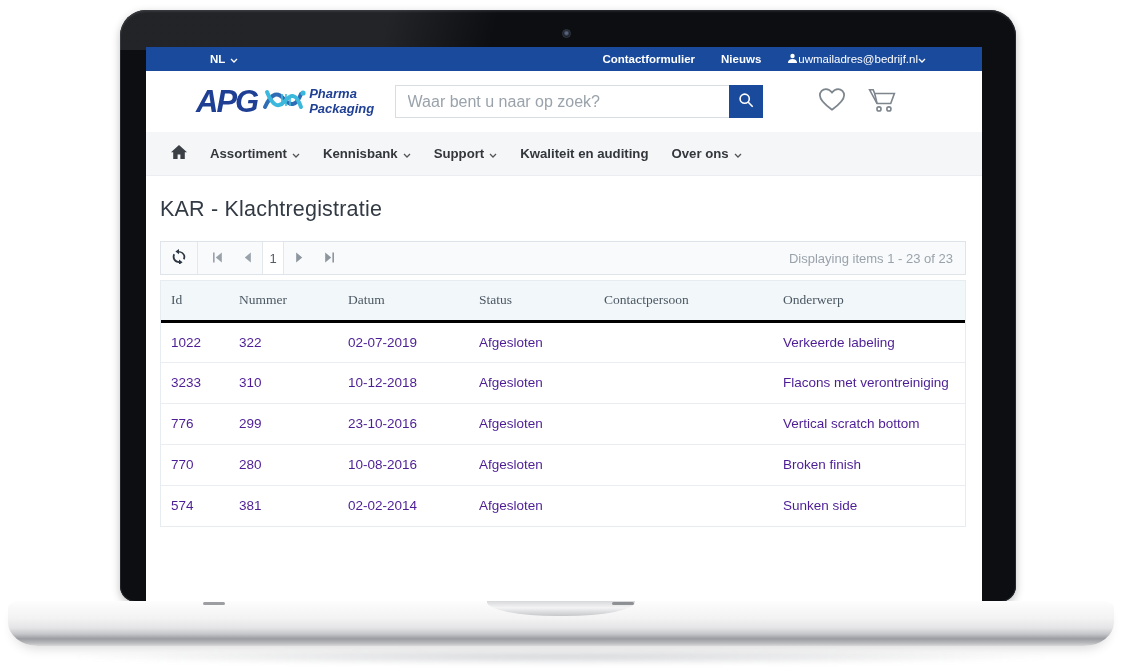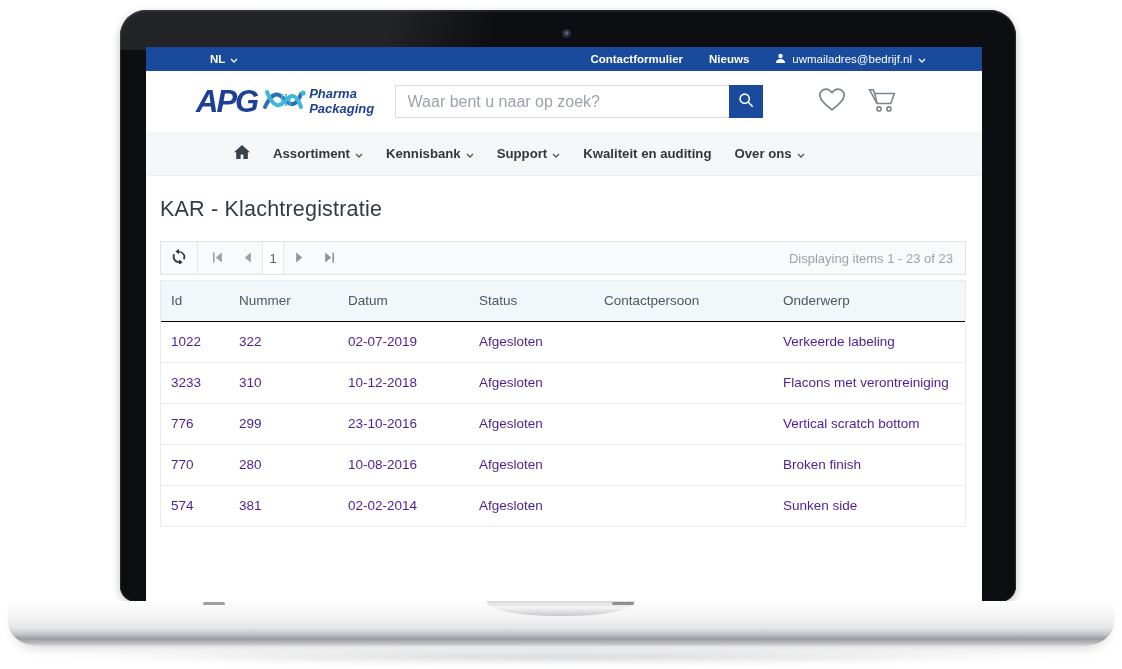--- a/index.html
+++ b/index.html
@@ -28,40 +28,40 @@
   .reflection { position:absolute; left:60px; top:649px; width:1002px; height:16px;
                 background:radial-gradient(ellipse at center, rgba(110,115,124,.28), rgba(255,255,255,0) 70%);
                 filter:blur(2px); }
 
   
   .topbar { height:24px; background:#1a4a9c; color:#fff; display:flex; align-items:center;
             font-size:11.5px; padding:0 56px 0 64px; }
   .lang { display:flex; align-items:center; gap:5px; font-weight:bold; cursor:pointer; }
   .topbar-right { margin-left:auto; display:flex; align-items:center; gap:26px; }
   .toplink { font-weight:bold; color:#fff; text-decoration:none; cursor:pointer; }
-  .account { display:flex; align-items:center; gap:6px; cursor:pointer; }
+  .account { display:flex; align-items:center; cursor:pointer; }
 
   
   .siteheader { height:61px; background:#fff; display:flex; align-items:center; padding:0 86px 0 50px; }
   .logo { display:flex; align-items:center; cursor:pointer; width:195px; }
   .logo-apg { font-size:31px; font-weight:800; font-style:italic; color:#1e3f94; letter-spacing:-2px; line-height:1; }
   .logo-dna { margin:0 3px 0 5px; }
   .logo-text { font-size:13px; font-weight:800; font-style:italic; color:#1e3f94; line-height:1.08; }
   .searchbox { margin-left:12px; display:flex; height:33px; width:385px; }
   .searchbox input { flex:1; border:1px solid #d8dde2; border-right:none; padding:0 12px; font-size:16px;
                      color:#444; outline:none; font-family:Liberation Sans, sans-serif; }
   .searchbox input::placeholder { color:#9aa3ab; }
   .search-btn { width:34px; height:33px; background:#1a4a9c; border:none; display:flex; align-items:center;
                 justify-content:center; cursor:pointer; }
   .hdr-icon { display:flex; align-items:center; cursor:pointer; }
   .heart { margin-left:55px; } .cart { margin-left:22px; }
 
   
   .mainnav { height:44px; background:#f5f6f8; border-bottom:1px solid #ebedf0; display:flex; align-items:center;
-             padding-left:88px; gap:23px; font-size:13.2px; font-weight:bold; color:#33373c; }
+             padding-left:25px; gap:23px; font-size:13.2px; font-weight:bold; color:#33373c; }
   .nav-item { display:flex; align-items:center; gap:5px; cursor:pointer; }
   .nav-home { display:flex; align-items:center; cursor:pointer; }
 
   
   .main { padding:0 16px 0 14px; }
   .page-title { margin-top:21px; font-size:21.5px; font-weight:400; color:#323a44; letter-spacing:.2px; }
 
   .toolbar { margin-top:19px; height:34px; border:1px solid #dee4e9; background:#f8fafb;
              display:flex; align-items:center; }
   .refresh-btn { width:37px; height:100%; border:none; border-right:1px solid #e3e8ec; background:transparent;
@@ -69,21 +69,21 @@
   .pager { display:flex; align-items:center; height:100%; margin-left:4px; }
   .pg-btn { width:30px; height:100%; border:none; background:transparent; display:flex; align-items:center;
             justify-content:center; cursor:pointer; }
   .pagebox { width:22px; height:100%; background:#fff; border-left:1px solid #e3e8ec; border-right:1px solid #e3e8ec;
              display:flex; align-items:center; justify-content:center; font-size:13px; color:#555e66; cursor:pointer; }
   .display-status { margin-left:auto; padding-right:12px; font-size:13px; color:#9aa3ac; }
 
   .grid { margin-top:5px; border:1px solid #e7ecf0; }
   table { width:100%; border-collapse:collapse; table-layout:fixed; font-size:13.5px; }
   thead th { background:#f2f7fa; height:40px; text-align:left; font-weight:400; color:#4c5862;
-             padding-left:10px; border-bottom:1px solid #000000; cursor:pointer; }
+             padding-left:10px; border-bottom:3px solid #000000; cursor:pointer;font-family:Liberation Serif, serif; }
   tbody td { height:41px; background:#fff; color:#4c1d95; padding-left:10px; border-bottom:1px solid #eaeef2; }
   tbody tr:last-child td { border-bottom:none; }
   col.c1{width:68px} col.c2{width:109px} col.c3{width:131px} col.c4{width:125px} col.c5{width:179px}
 </style>
 </head>
 <body>
 
 <div class="scene">
   <div class="lid">
     <div class="glare"></div>

